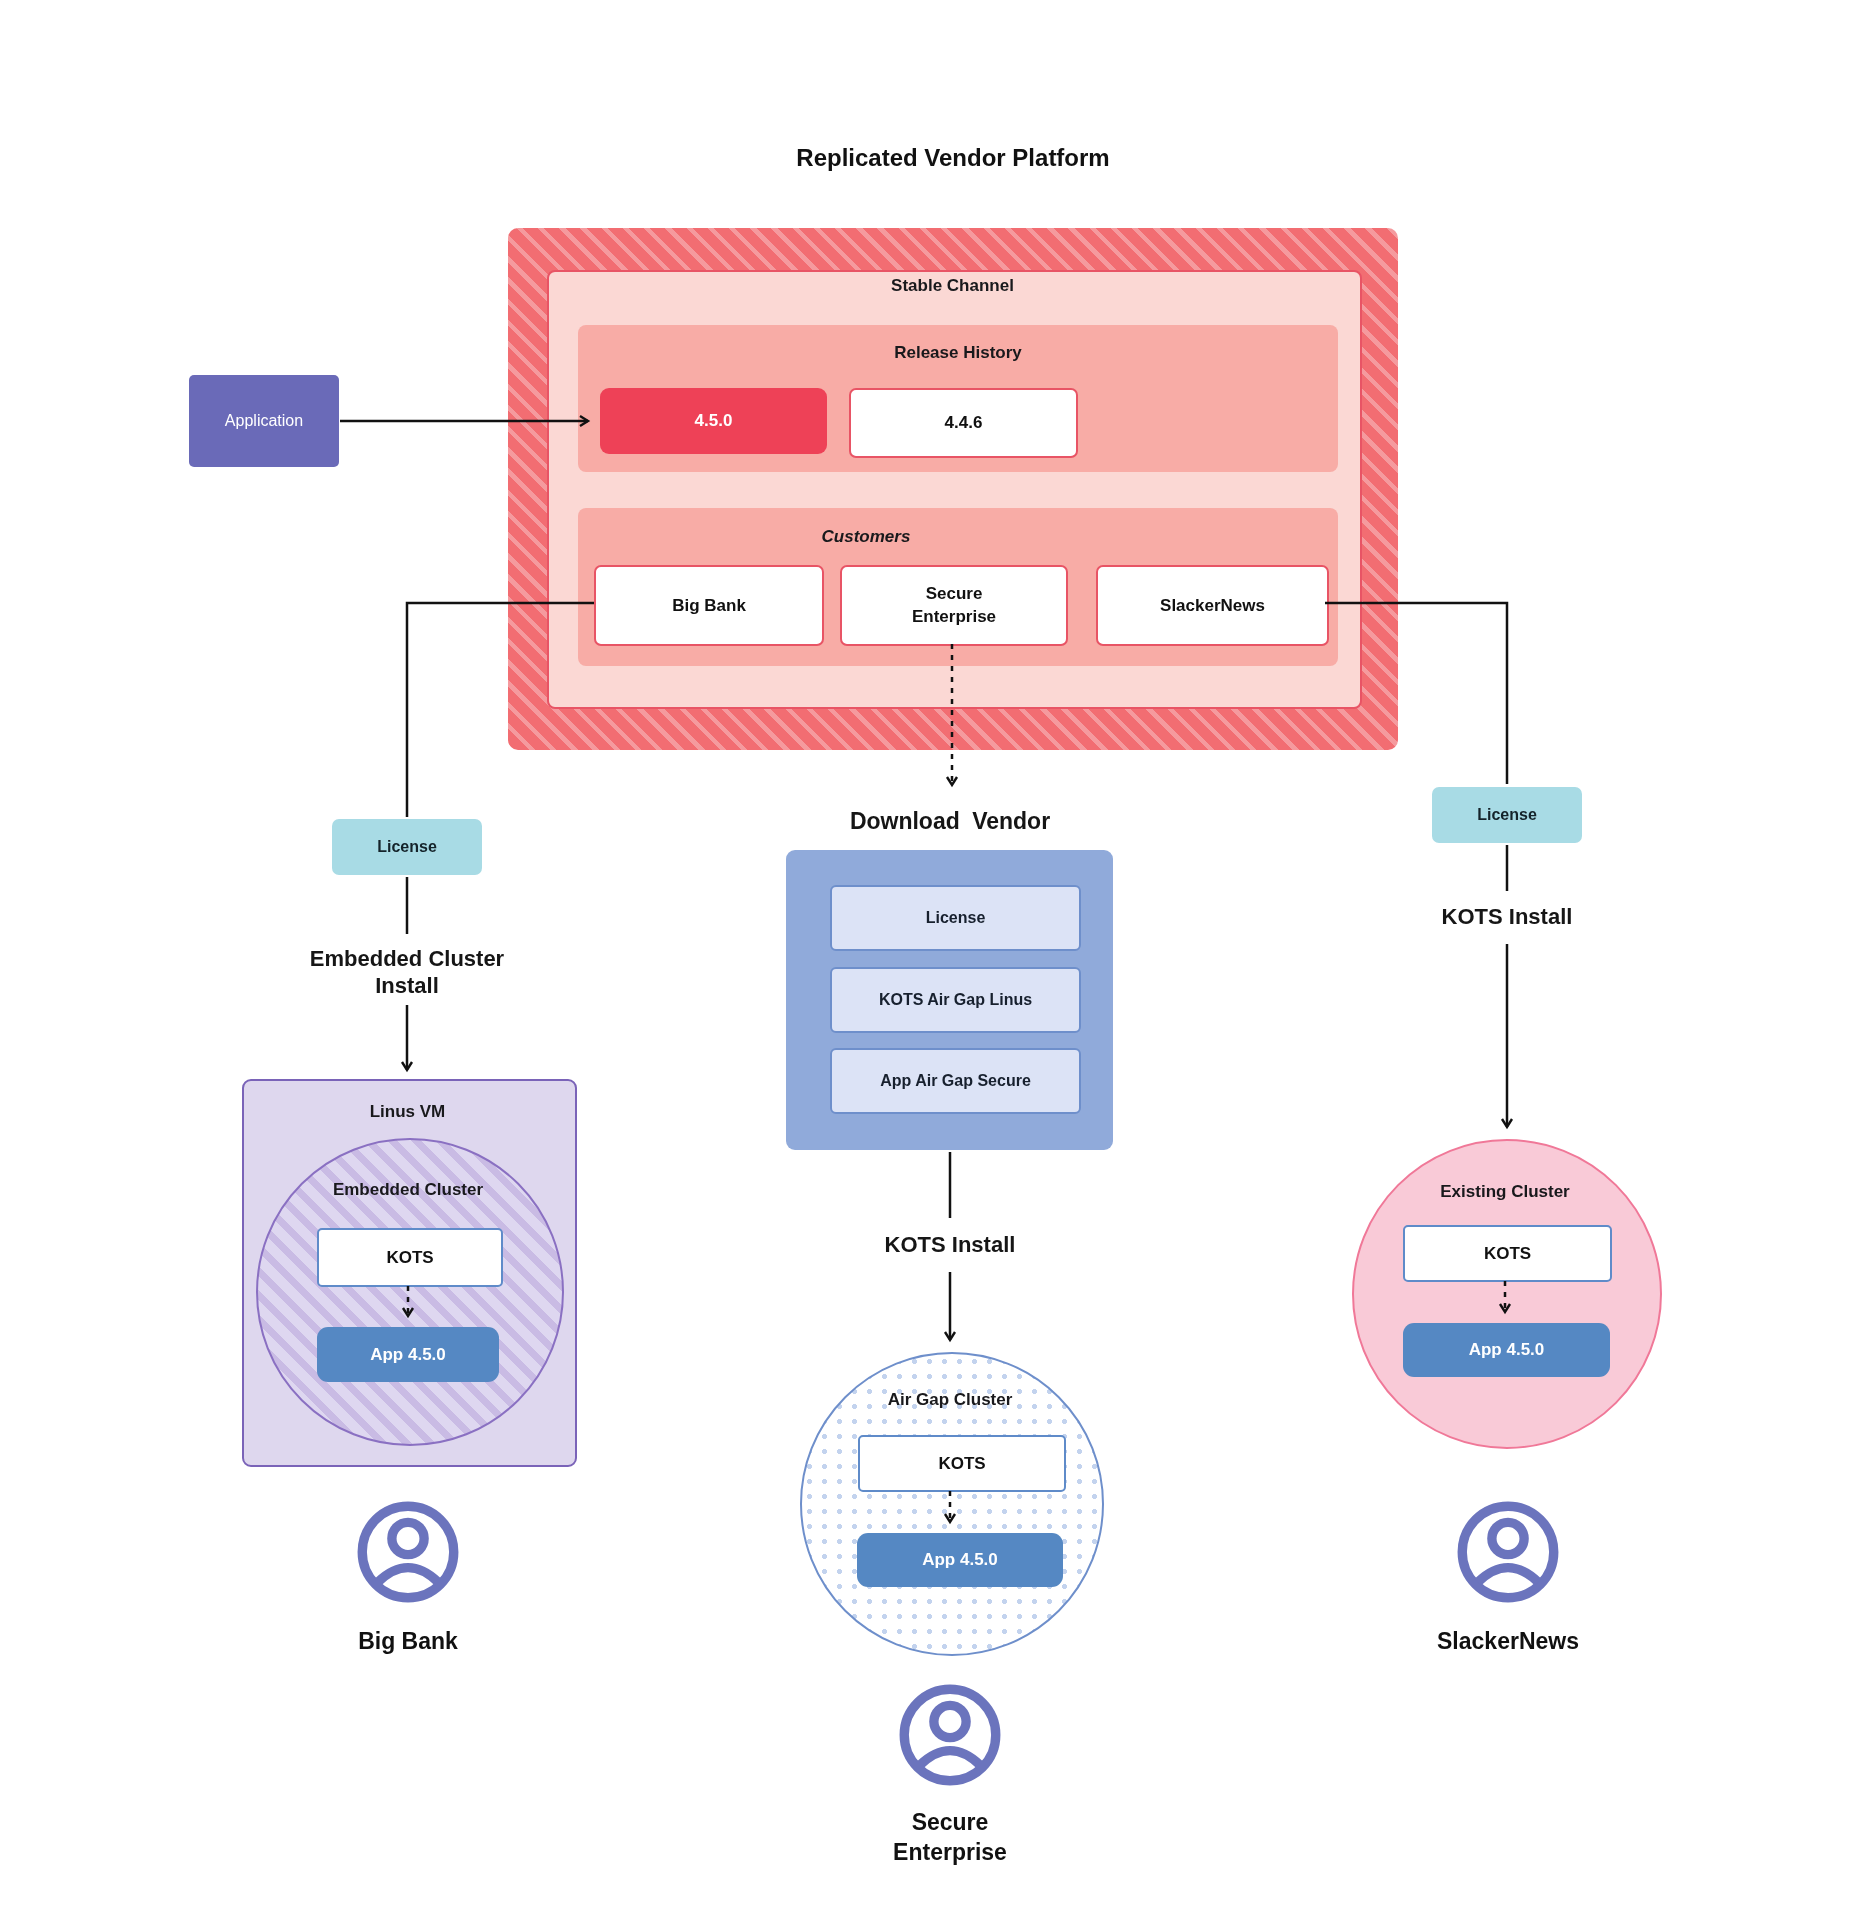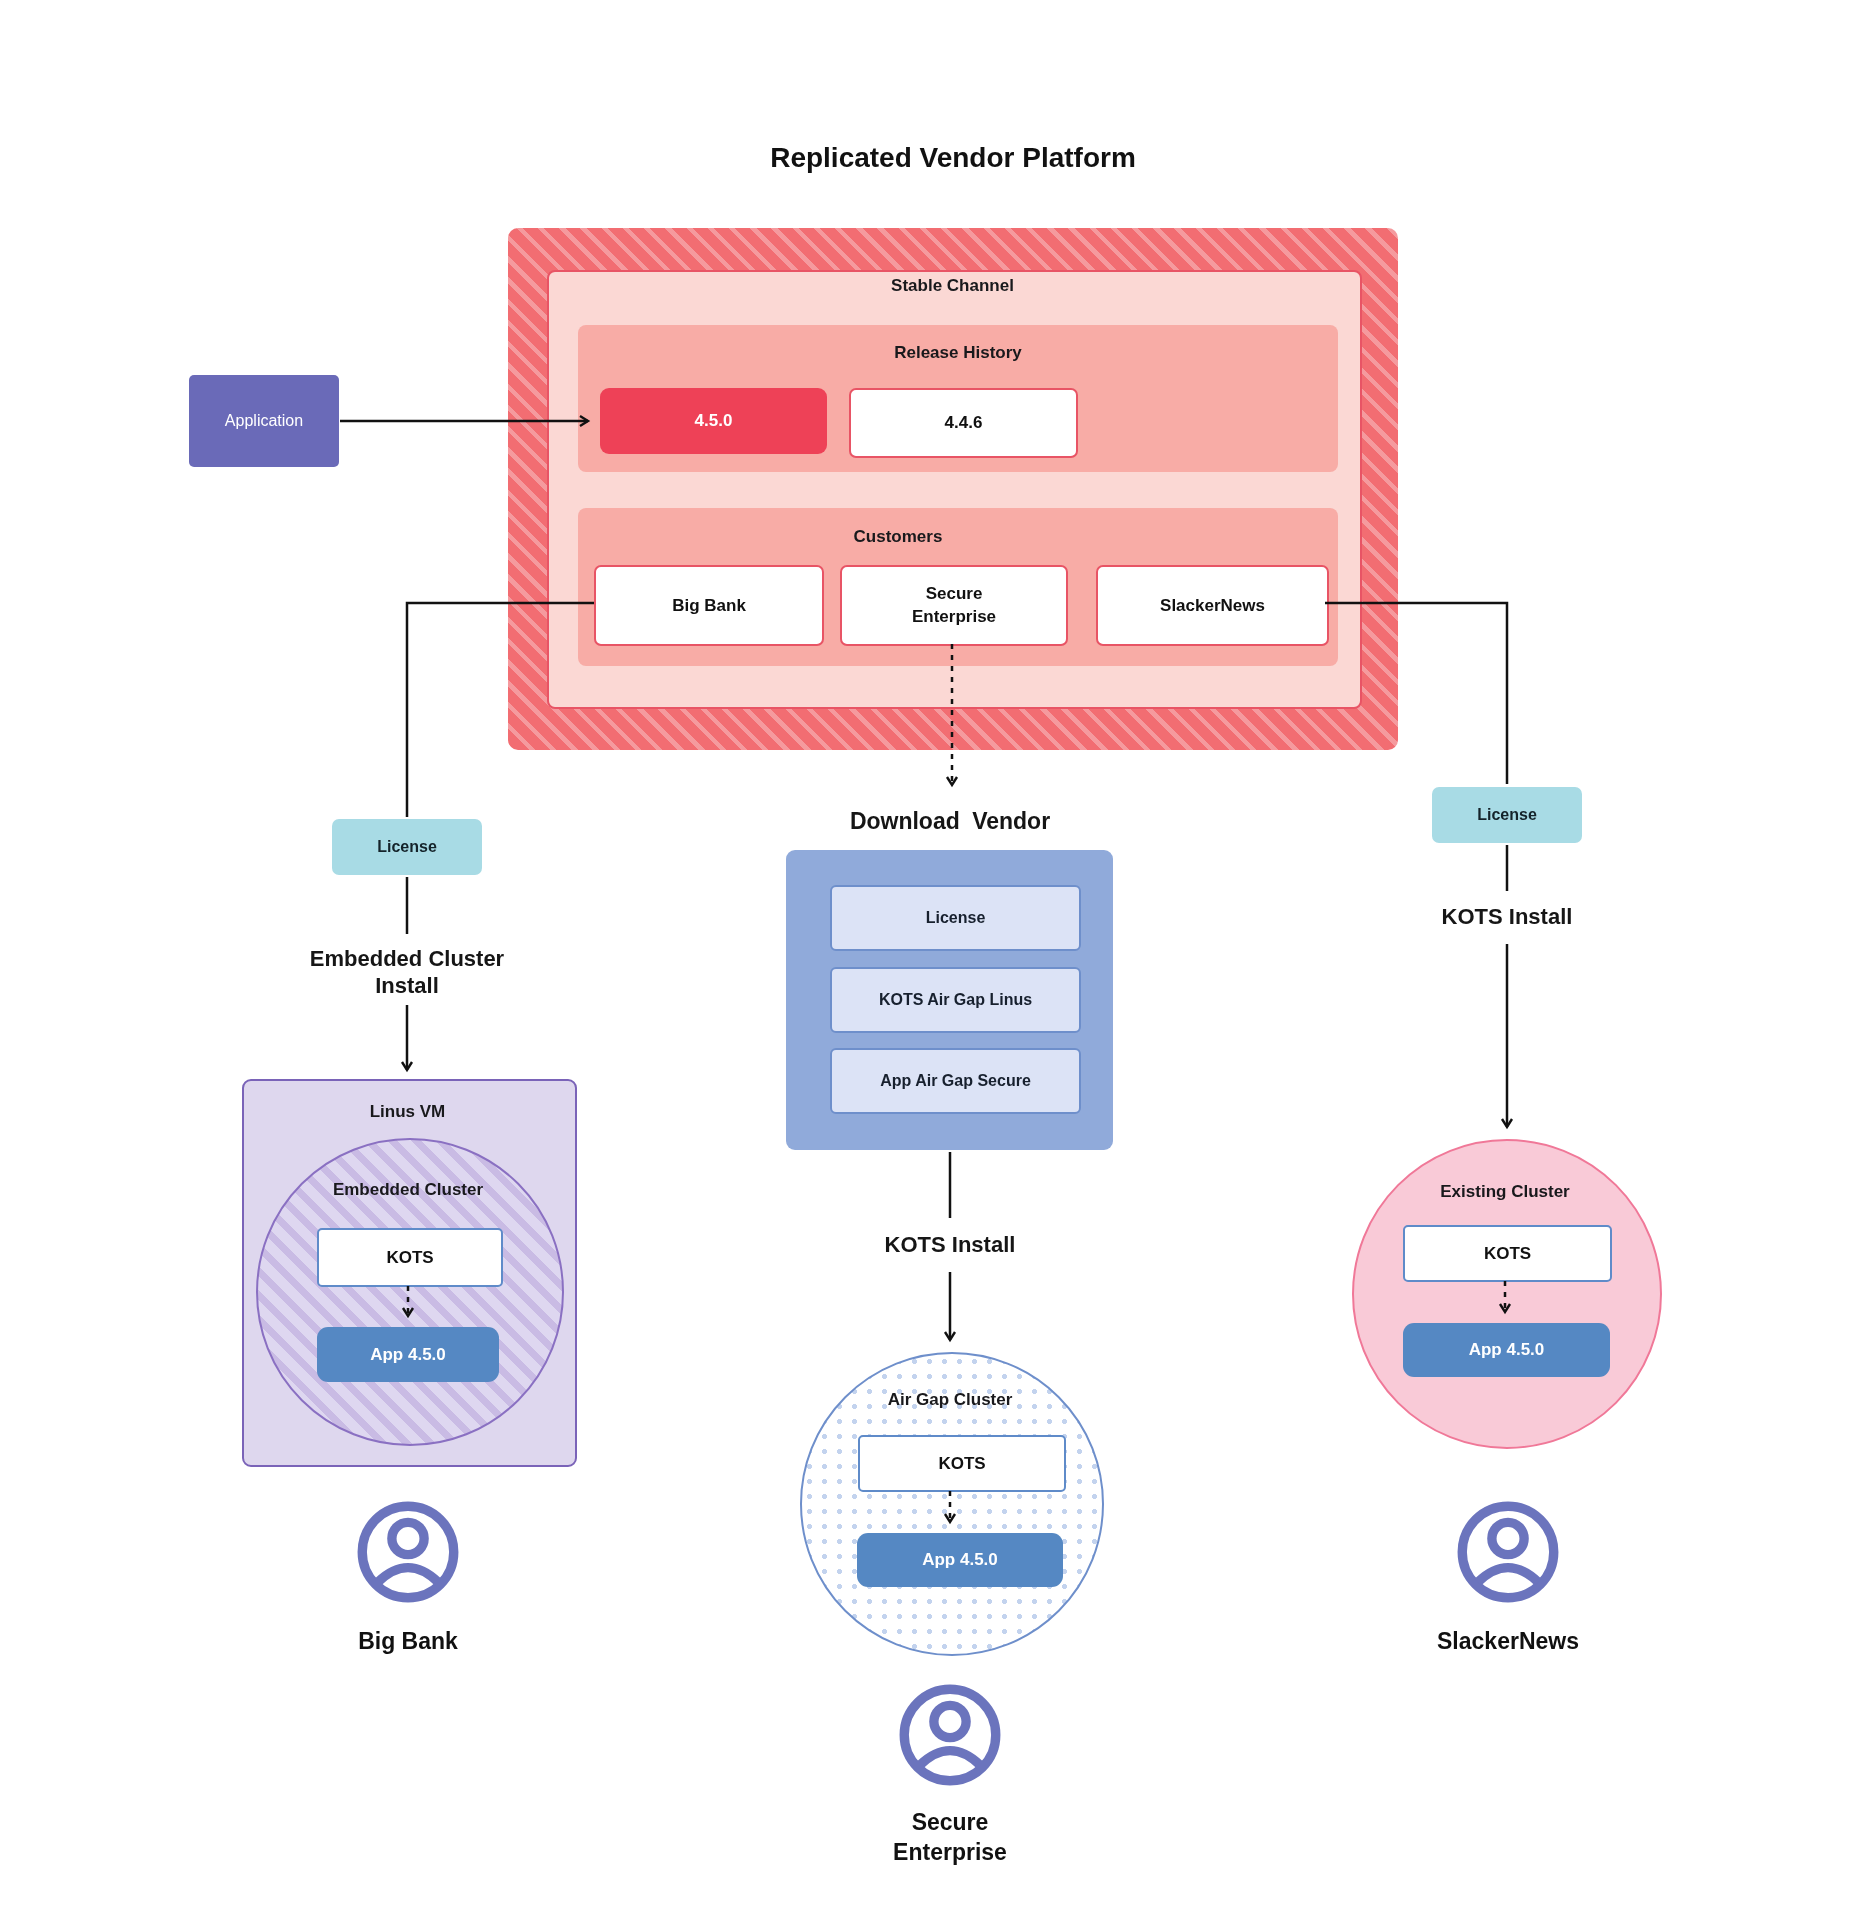--- a/index.html
+++ b/index.html
@@ -4,21 +4,21 @@
 <style>
   html,body{margin:0;padding:0;background:#ffffff;}
   .canvas{
     position:relative;width:1851px;height:1927px;background:#fff;
     font-family:"Liberation Sans",sans-serif;color:#1a1a1a;overflow:hidden;
   }
   .abs{position:absolute;}
   .ctr{display:flex;align-items:center;justify-content:center;text-align:center;}
   .prewrap{white-space:pre-line;}
 
-  .title{font-size:28px;font-weight:700;color:#111;}
+  .title{font-size:24px;font-weight:700;color:#111;}
 
   
   .hatch-red{
     background:repeating-linear-gradient(45deg,#f59a9e 0 4.5px,#f26d72 4.5px 15px);
     border-radius:10px;
   }
   .stable-panel{background:#fbd8d4;border:2.5px solid #e85465;border-radius:8px;}
   .section-pink{background:#f8aca6;border-radius:8px;}
   .section-label{font-size:17px;font-weight:700;color:#19191c;}
   .box-red{background:#ee4157;border-radius:9px;color:#fff;font-size:17px;font-weight:600;}
@@ -65,21 +65,21 @@
 
   <div class="abs stable-panel" style="left:547px;top:270px;width:811px;height:435px;"></div>
   <div class="abs ctr section-label" style="left:547px;top:274px;width:811px;height:24px;">Stable Channel</div>
 
   <div class="abs section-pink" style="left:578px;top:325px;width:760px;height:147px;"></div>
   <div class="abs ctr section-label" style="left:578px;top:342px;width:760px;height:22px;">Release History</div>
   <div class="abs ctr box-red" style="left:600px;top:388px;width:227px;height:66px;">4.5.0</div>
   <div class="abs ctr box-white-red" style="left:849px;top:388px;width:225px;height:66px;">4.4.6</div>
 
   <div class="abs section-pink" style="left:578px;top:508px;width:760px;height:158px;"></div>
-  <div class="abs ctr section-label" style="left:578px;top:526px;width:640px;height:22px;">Customers</div>
+  <div class="abs ctr section-label" style="left:546px;top:526px;width:640px;height:22px;font-style:italic;">Customers</div>
   <div class="abs ctr box-white-red" style="left:594px;top:565px;width:226px;height:77px;">Big Bank</div>
   <div class="abs ctr box-white-red prewrap" style="left:840px;top:565px;width:224px;height:77px;line-height:1.35;">Secure
 Enterprise</div>
   <div class="abs ctr box-white-red" style="left:1096px;top:565px;width:229px;height:77px;">SlackerNews</div>
 
   <div class="abs ctr app-purple" style="left:189px;top:375px;width:150px;height:92px;">Application</div>
 
   <div class="abs ctr license-teal" style="left:332px;top:819px;width:150px;height:56px;">License</div>
   <div class="abs ctr license-teal" style="left:1432px;top:787px;width:150px;height:56px;">License</div>
 

